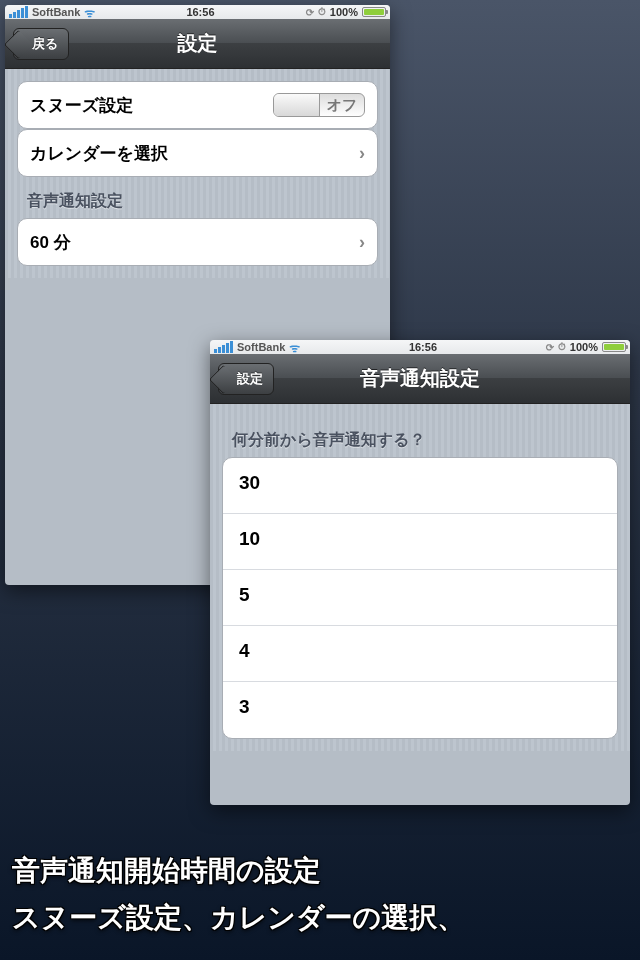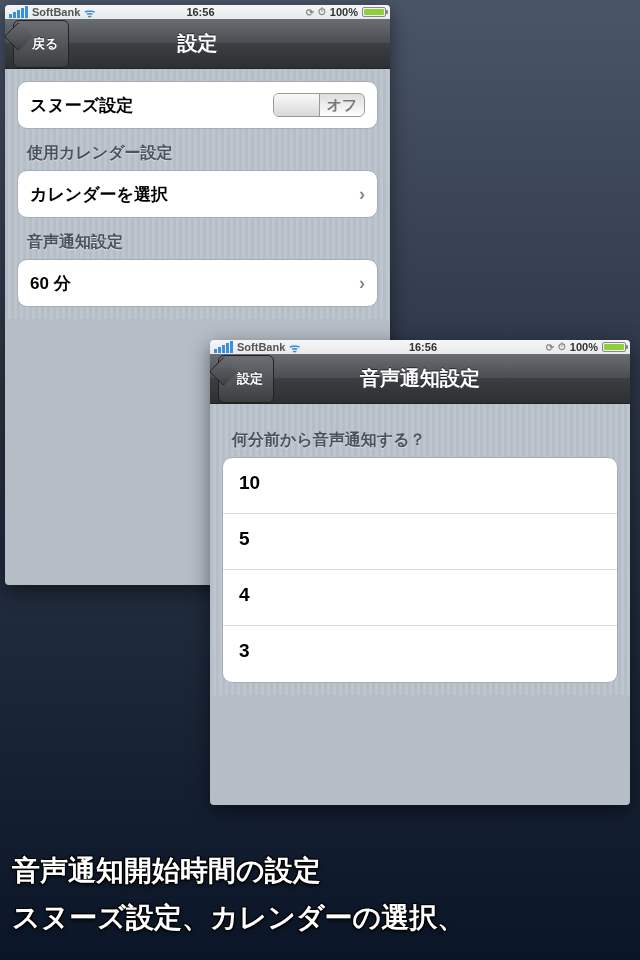--- a/index.html
+++ b/index.html
@@ -17,21 +17,21 @@
 .wifi-icon { color: #3b8fd6; font-size: 12px; }
 .time { flex: 1; text-align: center; color: #333; }
 .lock-icon { font-size: 10px; margin-right: 4px; color: #888; }
 .battery-pct { margin-right: 4px; }
 .battery { width: 24px; height: 10px; border: 1px solid #888; border-radius: 2px; position: relative; }
 .battery::after { content: ''; position: absolute; right: -3px; top: 2px; width: 2px; height: 4px; background: #888; border-radius: 0 1px 1px 0; }
 .battery-fill { position: absolute; left: 1px; top: 1px; bottom: 1px; right: 1px; background: #8fce3c; border-radius: 1px; }
 
 .nav-bar { height: 50px; background: linear-gradient(to bottom, #6a6e72 0%, #4a4e52 49%, #3c3f42 50%, #2d3033 100%); border-bottom: 1px solid #222; display: flex; align-items: center; position: relative; }
 .nav-title { position: absolute; left: 0; right: 0; text-align: center; color: #fff; font-size: 20px; font-weight: bold; text-shadow: 0 -1px 0 rgba(0,0,0,0.6); }
-.back-btn { margin-left: 8px; height: 48px; padding: 0 10px 0 18px; background: linear-gradient(to bottom, #6a6e72, #3c3f42); color: #fff; font-size: 13px; font-weight: bold; border: 1px solid #222; border-radius: 6px; position: relative; display: flex; align-items: center; text-shadow: 0 -1px 0 rgba(0,0,0,0.5); z-index: 2; }
+.back-btn { margin-left: 8px; height: 32px; padding: 0 10px 0 18px; background: linear-gradient(to bottom, #6a6e72, #3c3f42); color: #fff; font-size: 13px; font-weight: bold; border: 1px solid #222; border-radius: 6px; position: relative; display: flex; align-items: center; text-shadow: 0 -1px 0 rgba(0,0,0,0.5); z-index: 2; }
 .back-btn::before { content: ''; position: absolute; left: -6px; top: 5px; width: 20px; height: 20px; background: linear-gradient(135deg, #6a6e72, #3c3f42); border-left: 1px solid #222; border-bottom: 1px solid #222; transform: rotate(45deg); border-radius: 3px; z-index: -1; }
 
 .content { padding: 12px; background: repeating-linear-gradient(90deg, #b5bdc6 0px, #b5bdc6 3px, #bdc5ce 3px, #bdc5ce 6px); }
 .section-header { color: #4a5260; font-size: 16px; font-weight: bold; text-shadow: 0 1px 0 rgba(255,255,255,0.5); padding: 14px 10px 6px; }
 
 .cell-group { background: #fff; border: 1px solid #a8adb4; border-radius: 10px; overflow: hidden; }
 .cell { min-height: 46px; padding: 10px 12px; display: flex; align-items: center; justify-content: space-between; border-bottom: 1px solid #d8dbe0; }
 .cell:last-child { border-bottom: none; }
 .cell-label { font-size: 17px; font-weight: bold; color: #000; }
 .cell-chevron { color: #888; font-size: 18px; font-weight: bold; }
@@ -74,21 +74,20 @@
   <div class="content">
     <div class="cell-group">
       <div class="cell">
         <span class="cell-label">スヌーズ設定</span>
         <div class="toggle">
           <div class="toggle-knob"></div>
           <div class="toggle-label">オフ</div>
         </div>
       </div>
     </div>
-    <div class="section-header">使用カレンダー設定</div>
     <div class="cell-group">
       <div class="cell">
         <span class="cell-label">カレンダーを選択</span>
         <span class="cell-chevron">›</span>
       </div>
     </div>
     <div class="section-header">音声通知設定</div>
     <div class="cell-group">
       <div class="cell">
         <span class="cell-label">60 分</span>
@@ -117,20 +116,21 @@
         <div class="battery-fill"></div>
       </div>
   </div>
   <div class="nav-bar">
     <div class="back-btn">設定</div>
     <div class="nav-title">音声通知設定</div>
   </div>
   <div class="content">
     <div class="section-header">何分前から音声通知する？</div>
     <div class="cell-group">
+      <div class="list-cell">30</div>
       <div class="list-cell">10</div>
       <div class="list-cell">5</div>
       <div class="list-cell">4</div>
       <div class="list-cell">3</div>
     </div>
   </div>
 </div>
 
 <div class="caption">
   <div>音声通知開始時間の設定</div>

